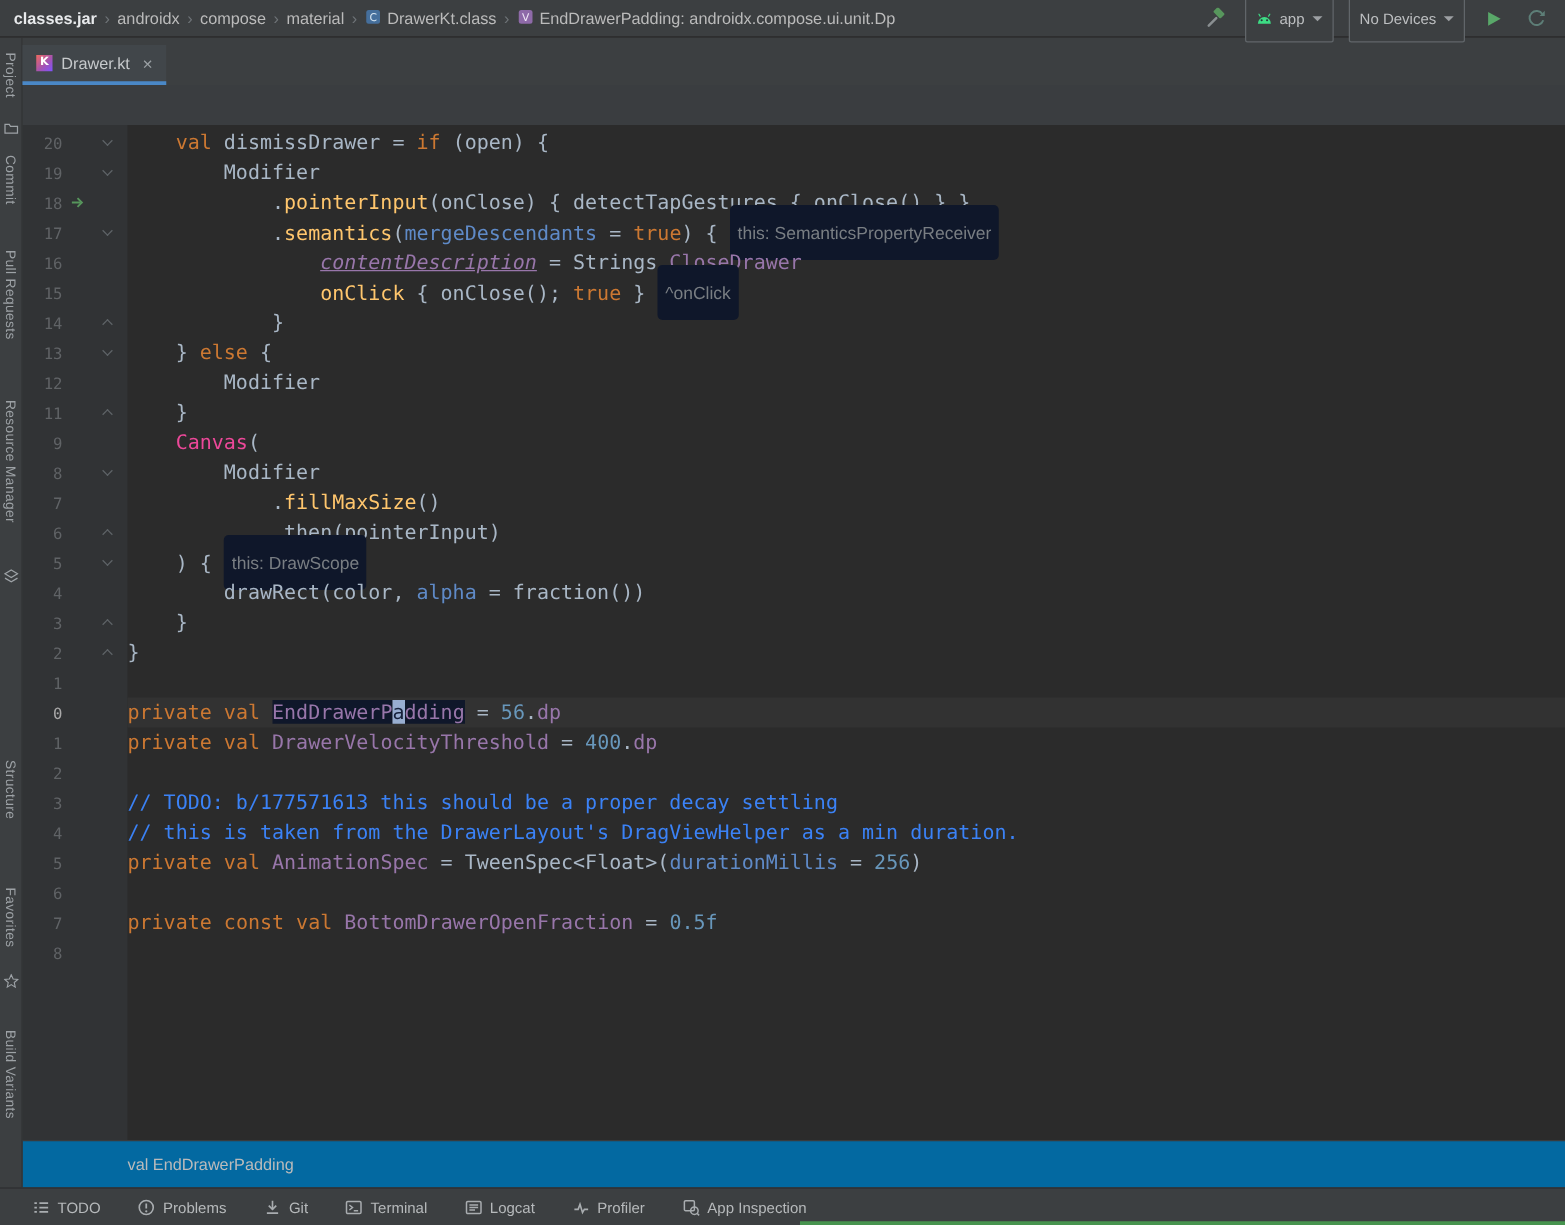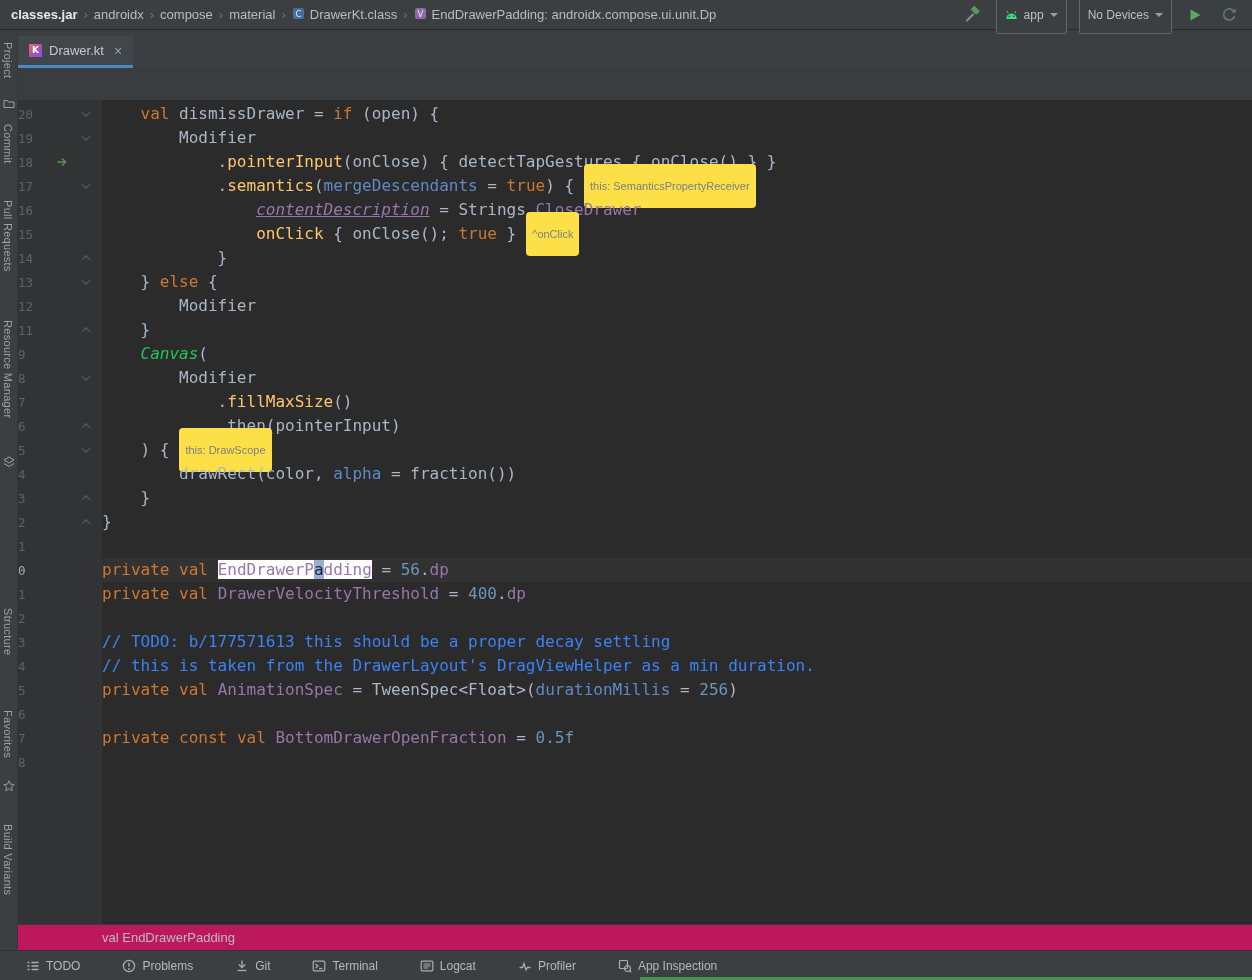--- a/index.html
+++ b/index.html
@@ -38,49 +38,49 @@
     letter-spacing:.3px;white-space:nowrap}
   .stripe-icon{position:absolute;left:3px;width:12px;height:12px}
 
   
   .editor-wrap{position:absolute;left:18px;top:68px;right:0;bottom:30px;background:#2b2b2b}
   .topband{height:32px;background:#3a3d40}
   .lines{position:absolute;top:32px;bottom:26px;left:0;right:0;overflow:hidden;padding-top:2px}
   .lines::before{content:"";position:absolute;left:0;top:0;bottom:0;width:84px;background:#313335}
   .row{position:relative;display:flex;height:24px;align-items:stretch}
   .gut{flex:0 0 84px;display:flex;align-items:center;z-index:1}
-  .ln{flex:0 0 32px;text-align:left;font-family:"DejaVu Sans Mono",monospace;font-size:12.5px;color:#606366}
+  .ln{flex:0 0 32px;text-align:right;font-family:"DejaVu Sans Mono",monospace;font-size:12.5px;color:#606366}
   .row.current .ln{color:#a9a9a9}
   .gicon{flex:0 0 24px;display:flex;justify-content:center;align-items:center}
   .foldcol{flex:0 0 24px;display:flex;justify-content:center;align-items:center}
   .foldcol i{display:block;width:6px;height:6px;border-right:1.5px solid #5f6468;border-bottom:1.5px solid #5f6468}
   i.fold-down{transform:rotate(45deg) translate(-1px,-1px)}
   i.fold-up{transform:rotate(-135deg) translate(-1px,-1px)}
   .code-area{flex:1;display:flex;align-items:center}
   .row.current .code-area{background:#323232}
   .code{white-space:pre;font-family:"DejaVu Sans Mono",monospace;font-size:16px;line-height:24px;color:#a9b7c6}
   .t-d{color:#a9b7c6}
   .t-k{color:#cc7832}
   .t-f{color:#ffc66d;}
   .t-p{color:#9876aa;}
   .t-pu{color:#9876aa;font-style:italic;text-decoration:underline}
   .t-n{color:#6897bb}
   .t-a{color:#5f8ac7}
   .t-c{color:#3b82f6}
-  .t-i{color:#22c55e;font-style:italic}
-  .t-hl{background:#ffffff}
+  .t-i{color:#ec4899;}
+  .t-hl{background:#0f172a}
   .t-caret{background:#98aed1;color:#16213b}
-  .inlay{display:inline-block;margin-left:10px;padding:13px 6px;border-radius:4px;background:#fde047;
-    color:#797e83;font-family:"Liberation Sans",sans-serif;font-size:11px;line-height:18px;vertical-align:1px}
-  .context-bar{position:absolute;left:0;right:0;bottom:0;height:26px;background:#be185d;
+  .inlay{display:inline-block;margin-left:10px;padding:13px 6px;border-radius:4px;background:#0f172a;
+    color:#797e83;font-family:"Liberation Sans",sans-serif;font-size:14px;line-height:18px;vertical-align:1px}
+  .context-bar{position:absolute;left:0;right:0;bottom:0;height:38px;background:#0369a1;
     border-top:1px solid #383b3d;display:flex;align-items:center;padding-left:84px;font-size:13px;color:#bbbbbb}
 
   
   .statusbar{position:absolute;left:0;right:0;bottom:0;height:30px;background:#3c3f41;
-    border-top:1px solid #2f3133;display:flex;align-items:center;gap:42px;padding-left:26px;
+    border-top:1px solid #2f3133;display:flex;align-items:center;gap:30px;padding-left:26px;
     font-size:12px;color:#b6b9bb;z-index:4}
   .sb-item{display:flex;align-items:center;gap:6px}
   .sb-icon{display:inline-flex;width:14px;height:14px}
   .green-sliver{position:absolute;bottom:0;left:640px;right:0;height:3px;background:#47944f;z-index:6}
 </style>
 </head>
 <body>
 
 <div class="app">
 

